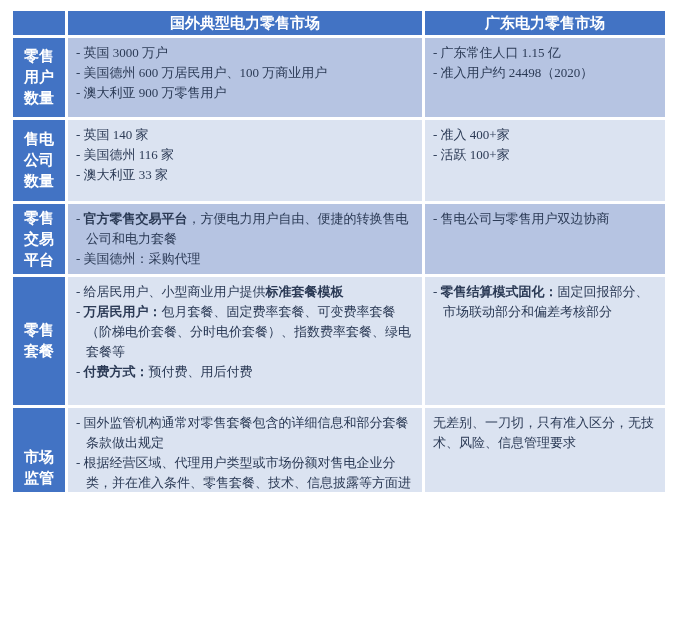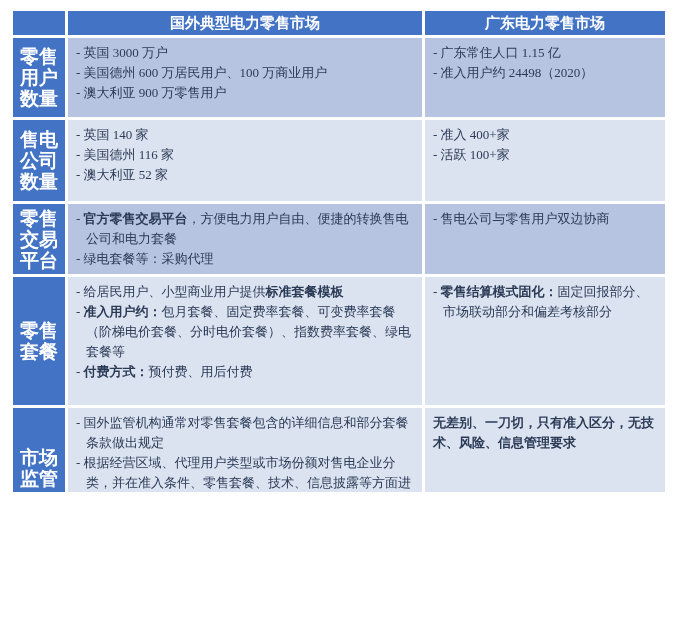--- a/index.html
+++ b/index.html
@@ -37,38 +37,38 @@
     font-size: 15px;
     height: 24px;
     text-align: center;
     vertical-align: middle;
     padding: 2px 4px;
   }
   th.rowlabel {
     background: var(--accent);
     color: var(--header-text);
     font-weight: bold;
-    font-size: 19px;
+    font-size: 15px;
     line-height: 21px;
     text-align: center;
     vertical-align: middle;
     padding: 2px;
   }
   td.cell {
     vertical-align: top;
     padding: 5px 8px;
     font-size: 13px;
     line-height: 20px;
     color: var(--body-text);
   }
   .band-m { background: var(--band-medium); }
   .band-l { background: var(--band-light); margin-left: 16px; }
 
   .bullet { padding-left: 10px; text-indent: -10px; }
-  .bullet.plain { padding-left: 0; text-indent: 0; font-weight: bold; }
+  .bullet.plain { padding-left: 0; text-indent: 0; }
   .bd { font-weight: bold; }
 
   tr.r1 > th { height: 79px; }
   tr.r2 > th { height: 81px; }
   tr.r3 > th { height: 67px; }
   tr.r4 > th { height: 128px; }
   tr.r5 > th { height: 120px; }
   tr.r6 > th { height: 78px; }
 </style>
 </head>
@@ -108,51 +108,51 @@
 
     <tr class="r2">
       <th class="rowlabel">
         <div>售电</div>
         <div>公司</div>
         <div>数量</div>
       </th>
       <td class="cell band-l">
         <div class="bullet"><span>- 英国 140 家</span></div>
         <div class="bullet"><span>- 美国德州 116 家</span></div>
-        <div class="bullet"><span>- 澳大利亚 52 家</span></div>
+        <div class="bullet"><span>- 澳大利亚 33 家</span></div>
       </td>
       <td class="cell band-l">
         <div class="bullet"><span>- 准入 400+家</span></div>
         <div class="bullet"><span>- 活跃 100+家</span></div>
       </td>
     </tr>
 
     <tr class="r3">
       <th class="rowlabel">
         <div>零售</div>
         <div>交易</div>
         <div>平台</div>
       </th>
       <td class="cell band-m">
         <div class="bullet"><span>- </span><span class="bd">官方零售交易平台</span><span>，方便电力用户自由、便捷的转换售电公司和电力套餐</span></div>
-        <div class="bullet"><span>- 绿电套餐等：采购代理</span></div>
+        <div class="bullet"><span>- 美国德州：采购代理</span></div>
       </td>
       <td class="cell band-m">
         <div class="bullet"><span>- 售电公司与零售用户双边协商</span></div>
       </td>
     </tr>
 
     <tr class="r4">
       <th class="rowlabel">
         <div>零售</div>
         <div>套餐</div>
       </th>
       <td class="cell band-l">
         <div class="bullet"><span>- 给居民用户、小型商业用户提供</span><span class="bd">标准套餐模板</span></div>
-        <div class="bullet"><span>- </span><span class="bd">准入用户约：</span><span>包月套餐、固定费率套餐、可变费率套餐（阶梯电价套餐、分时电价套餐）、指数费率套餐、绿电套餐等</span></div>
+        <div class="bullet"><span>- </span><span class="bd">万居民用户：</span><span>包月套餐、固定费率套餐、可变费率套餐（阶梯电价套餐、分时电价套餐）、指数费率套餐、绿电套餐等</span></div>
         <div class="bullet"><span>- </span><span class="bd">付费方式：</span><span>预付费、用后付费</span></div>
       </td>
       <td class="cell band-l">
         <div class="bullet"><span>- </span><span class="bd">零售结算模式固化：</span><span>固定回报部分、市场联动部分和偏差考核部分</span></div>
       </td>
     </tr>
 
     <tr class="r5">
       <th class="rowlabel">
         <div>市场</div>

